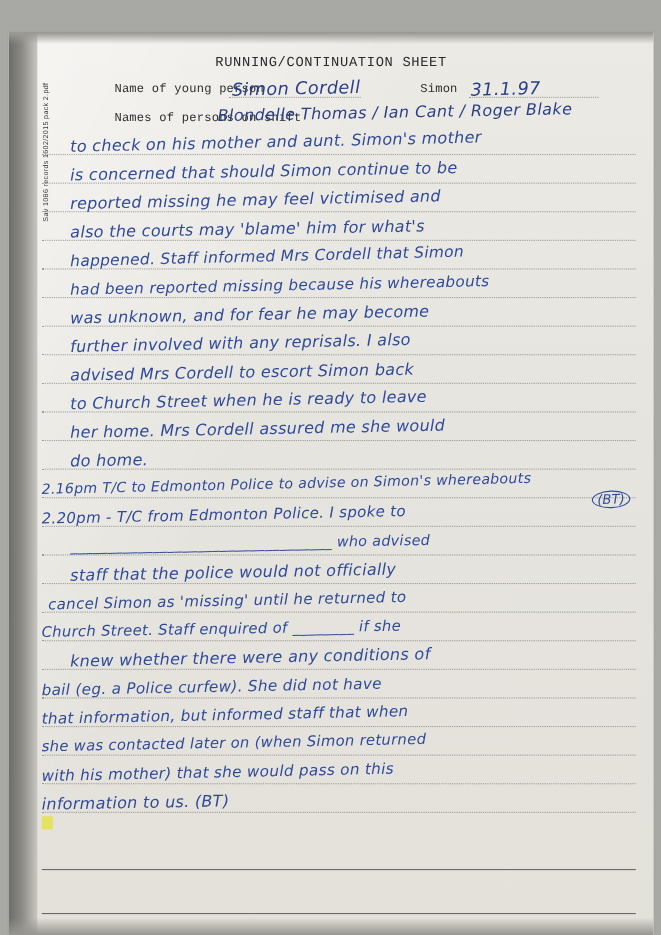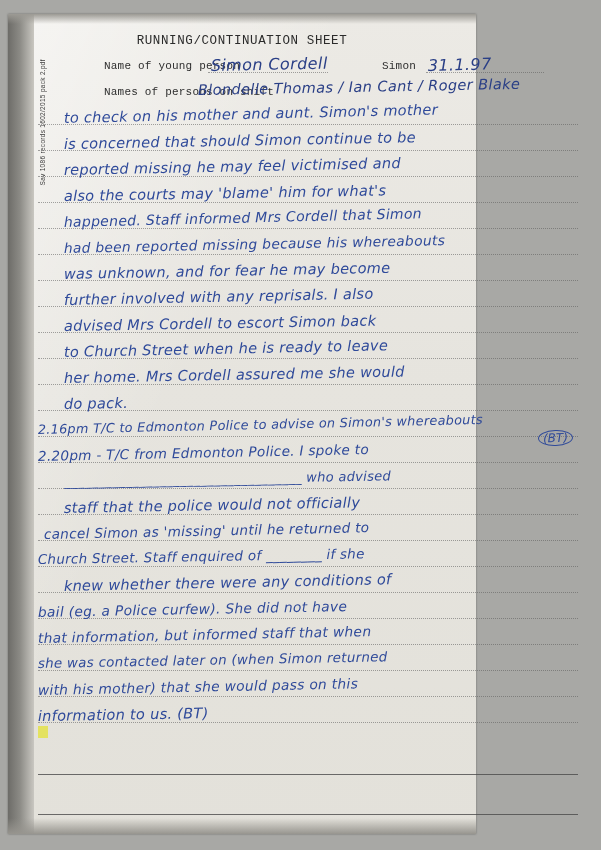--- a/index.html
+++ b/index.html
@@ -14,22 +14,22 @@
     position: relative;
     width: 601px;
     height: 850px;
     background: #a8a8a5;
     overflow: hidden;
   }
   
   .sheet {
     position: absolute;
     left: 8px;
-    top: 14px;
-    width: 468px;
+    top: 30px;
+    width: 586px;
     height: 820px;
     background: #e9e7e2;
     background-image:
       linear-gradient(115deg, rgba(255,255,255,0.55) 0%, rgba(255,255,255,0) 40%),
       linear-gradient(180deg, #eceae5 0%, #e6e4de 45%, #e3e1da 100%);
     box-shadow: 0 0 2px rgba(0,0,0,0.35);
   }
   
   .edge-left {
     position: absolute;
@@ -211,21 +211,21 @@
       <div class="body-line" style="top:28px;  transform:rotate(-1.1deg);">is concerned that should Simon continue to be</div>
       <div class="body-line" style="top:54px;  transform:rotate(-1.2deg);">reported missing he may feel victimised and</div>
       <div class="body-line" style="top:80px;  transform:rotate(-1.0deg);">also the courts may 'blame' him for what's</div>
       <div class="body-line" style="top:106px; transform:rotate(-1.4deg); font-size:14px;">happened.  Staff informed Mrs Cordell that Simon</div>
       <div class="body-line" style="top:132px; transform:rotate(-1.2deg); font-size:13.8px;">had been reported missing because his whereabouts</div>
       <div class="body-line" style="top:158px; transform:rotate(-1.1deg);">was unknown, and for fear he may become</div>
       <div class="body-line" style="top:184px; transform:rotate(-1.2deg);">further involved with any reprisals. I also</div>
       <div class="body-line" style="top:210px; transform:rotate(-1.0deg);">advised Mrs Cordell to escort Simon back</div>
       <div class="body-line" style="top:236px; transform:rotate(-1.2deg);">to Church Street when he is ready to leave</div>
       <div class="body-line" style="top:262px; transform:rotate(-1.1deg);">her home.  Mrs Cordell assured me she would</div>
-      <div class="body-line" style="top:288px; transform:rotate(-1.0deg);">do pack.</div>
+      <div class="body-line" style="top:288px; transform:rotate(-1.0deg);">do home.</div>
       <div class="body-line" style="top:314px; left:0px; transform:rotate(-1.3deg); font-size:12.8px;">2.16pm  T/C to Edmonton Police to advise on Simon's whereabouts</div>
       <div class="body-line" style="top:340px; left:0px; transform:rotate(-1.2deg); font-size:13.6px;">2.20pm - T/C from Edmonton Police.  I spoke to</div>
       <div class="body-line" style="top:366px; transform:rotate(-1.0deg); font-size:13px;">___________________________________ who advised</div>
       <div class="body-line" style="top:392px; transform:rotate(-1.1deg);">staff that the police would not officially</div>
       <div class="body-line" style="top:418px; left:6px; transform:rotate(-1.2deg); font-size:13.6px;">cancel Simon as 'missing' until he returned to</div>
       <div class="body-line" style="top:444px; left:0px; transform:rotate(-1.0deg); font-size:13.4px;">Church Street.  Staff enquired of ________ if she</div>
       <div class="body-line" style="top:470px; transform:rotate(-1.2deg);">knew whether there were any conditions of</div>
       <div class="body-line" style="top:496px; left:0px; transform:rotate(-1.1deg); font-size:13.8px;">bail (eg. a Police curfew). She did not have</div>
       <div class="body-line" style="top:522px; left:0px; transform:rotate(-1.2deg); font-size:13.8px;">that information, but informed staff that when</div>
       <div class="body-line" style="top:548px; left:0px; transform:rotate(-1.1deg); font-size:13.4px;">she was contacted later on (when Simon returned</div>

